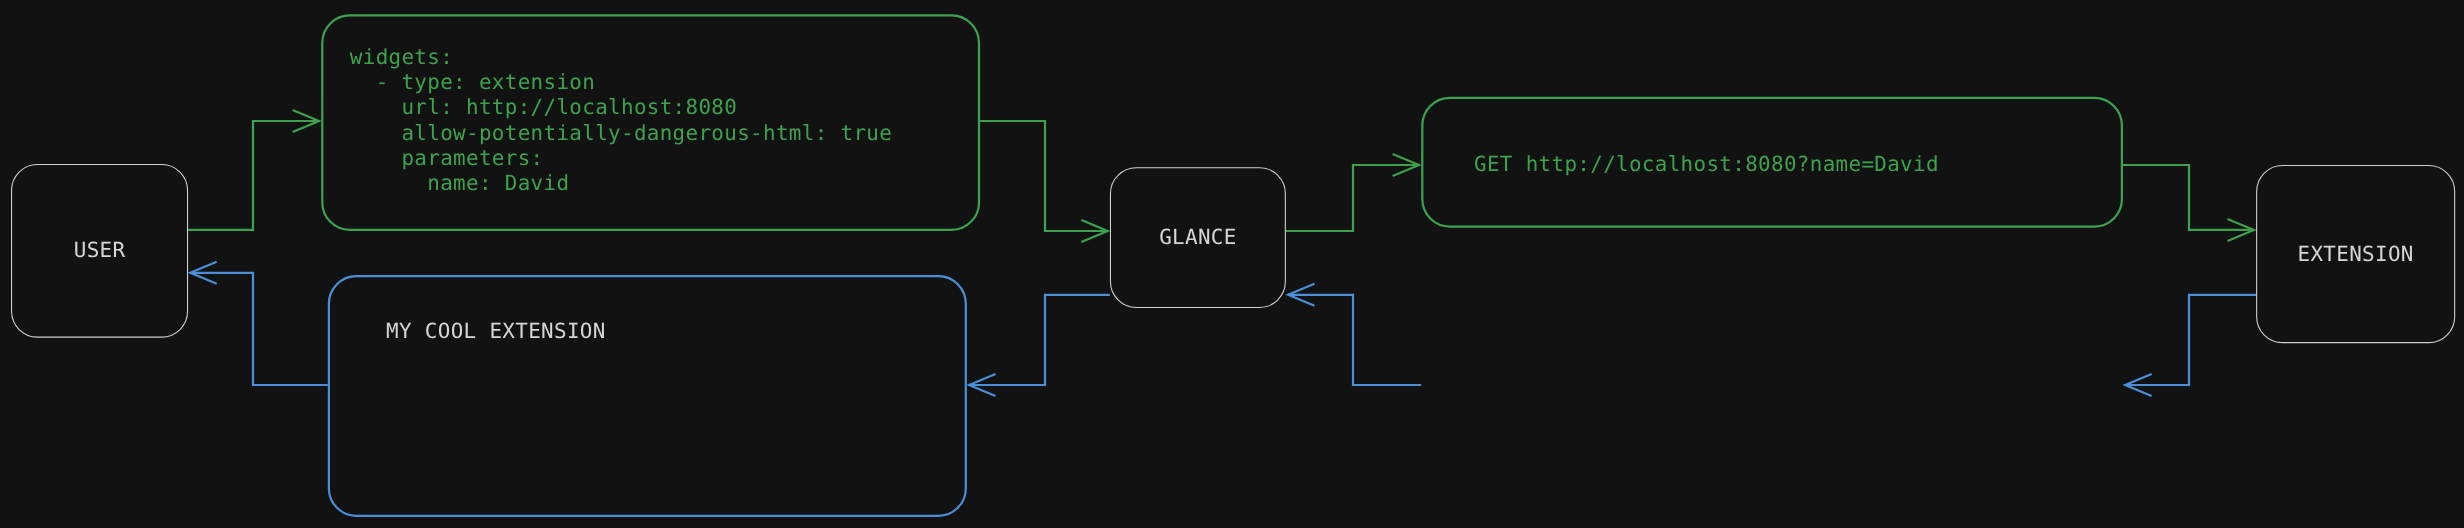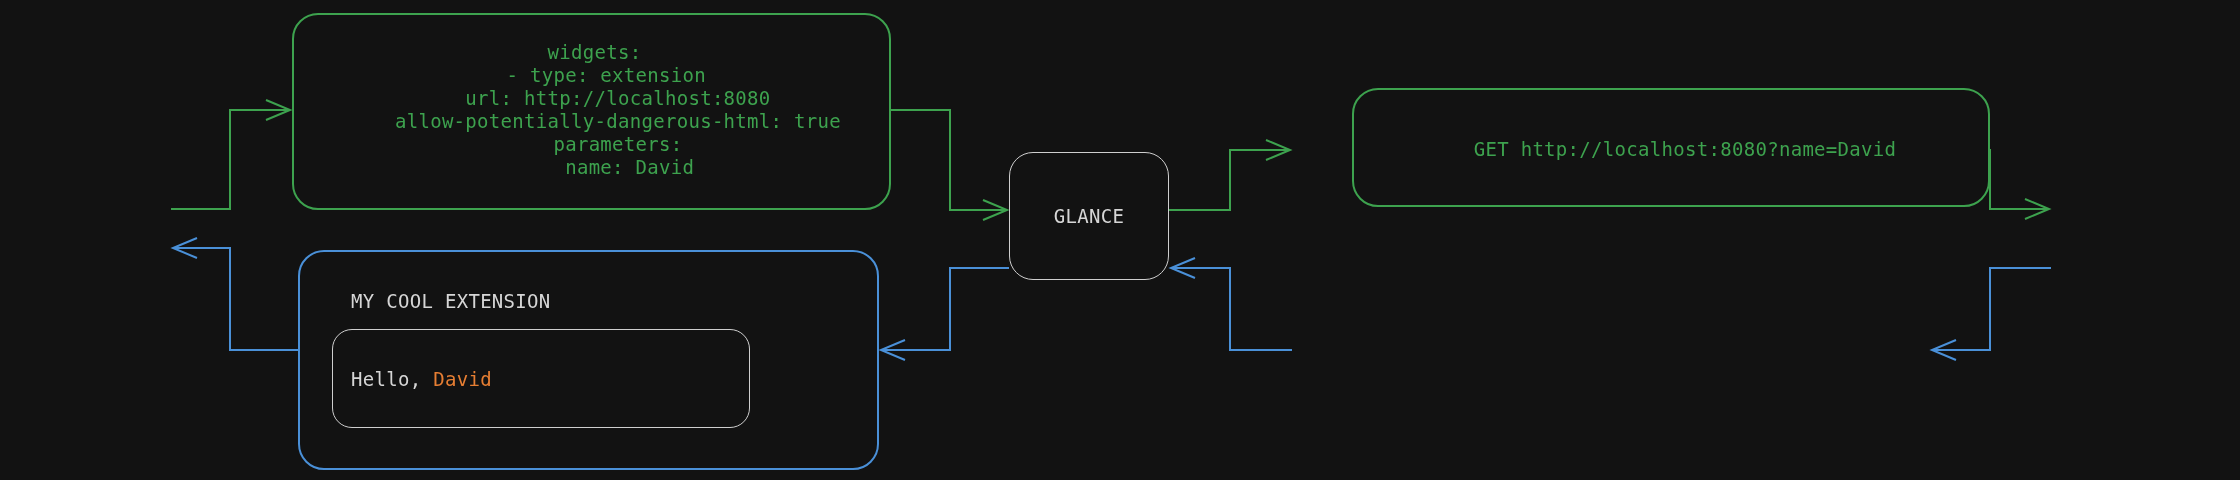--- a/index.html
+++ b/index.html
@@ -47,32 +47,31 @@
 
   .msgbox {
     position: absolute;
     border-radius: 26px;
     background: var(--background, #121212);
   }
   .msgbox.green { border: 2px solid var(--green, #3da24e); color: var(--green, #3da24e); }
   .msgbox.blue  { border: 2px solid var(--blue, #4a90d8);  color: var(--blue, #4a90d8); }
 
   #box-config   { left: 292px;  top: 13px;  width: 599px; height: 197px; }
-  #box-request  { left: 1352px; top: 88px;  width: 638px; height: 119px; }
+  #box-request  { left: 1292px; top: 88px;  width: 638px; height: 119px; }
   #box-response { left: 1292px; top: 248px; width: 638px; height: 200px; }
   #box-widget   { left: 298px;  top: 250px; width: 581px; height: 220px; }
 
   .code {
     margin: 0;
     font-family: "DejaVu Sans Mono", "Liberation Mono", monospace;
     font-size: 19px;
     line-height: 23px;
     letter-spacing: 0.3px;
     white-space: pre;
-    text-align: center;
   }
   #box-config  .code { padding: 26px 18px 0 24px; }
   #box-request .code { padding: 48px 18px 0 46px; }
   #box-response .code { padding: 41px 18px 0 48px; }
 
   .widget-title {
     position: absolute;
     left: 51px; top: 38px;
     color: var(--foreground, #d6d6d6);
     font-size: 19px;
@@ -122,40 +121,43 @@
     <polyline class="g" points="171,209 230,209 230,110 290,110" marker-end="url(#arrow-g)"></polyline>
     <polyline class="g" points="891,110 950,110 950,210 1007,210" marker-end="url(#arrow-g)"></polyline>
     <polyline class="g" points="1169,210 1230,210 1230,150 1290,150" marker-end="url(#arrow-g)"></polyline>
     <polyline class="g" points="1930,150 1990,150 1990,209 2049,209" marker-end="url(#arrow-g)"></polyline>
     <polyline class="b" points="2051,268 1990,268 1990,350 1932,350" marker-end="url(#arrow-b)"></polyline>
     <polyline class="b" points="1292,350 1230,350 1230,268 1171,268" marker-end="url(#arrow-b)"></polyline>
     <polyline class="b" points="1009,268 950,268 950,350 881,350" marker-end="url(#arrow-b)"></polyline>
     <polyline class="b" points="298,350 230,350 230,248 173,248" marker-end="url(#arrow-b)"></polyline>
   </svg>
 
+  <div class="node" id="node-user">
+    <span>USER</span>
+  </div>
 
   <div class="node" id="node-glance">
     <span>GLANCE</span>
   </div>
 
+  <div class="node" id="node-extension">
+    <span>EXTENSION</span>
+  </div>
 
   <div class="msgbox green" id="box-config">
     <pre class="code">widgets:
   - type: extension
     url: http://localhost:8080
     allow-potentially-dangerous-html: true
     parameters:
       name: David</pre>
   </div>
 
   <div class="msgbox green" id="box-request">
     <pre class="code">GET http://localhost:8080?name=David</pre>
   </div>
 
 
   <div class="msgbox blue" id="box-widget">
     <div class="widget-title">MY COOL EXTENSION</div>
-    <div class="widget-inner">
-      <span>Hello, </span><span class="name">David</span>
-    </div>
   </div>
 
 </div>
 
 </body></html>

